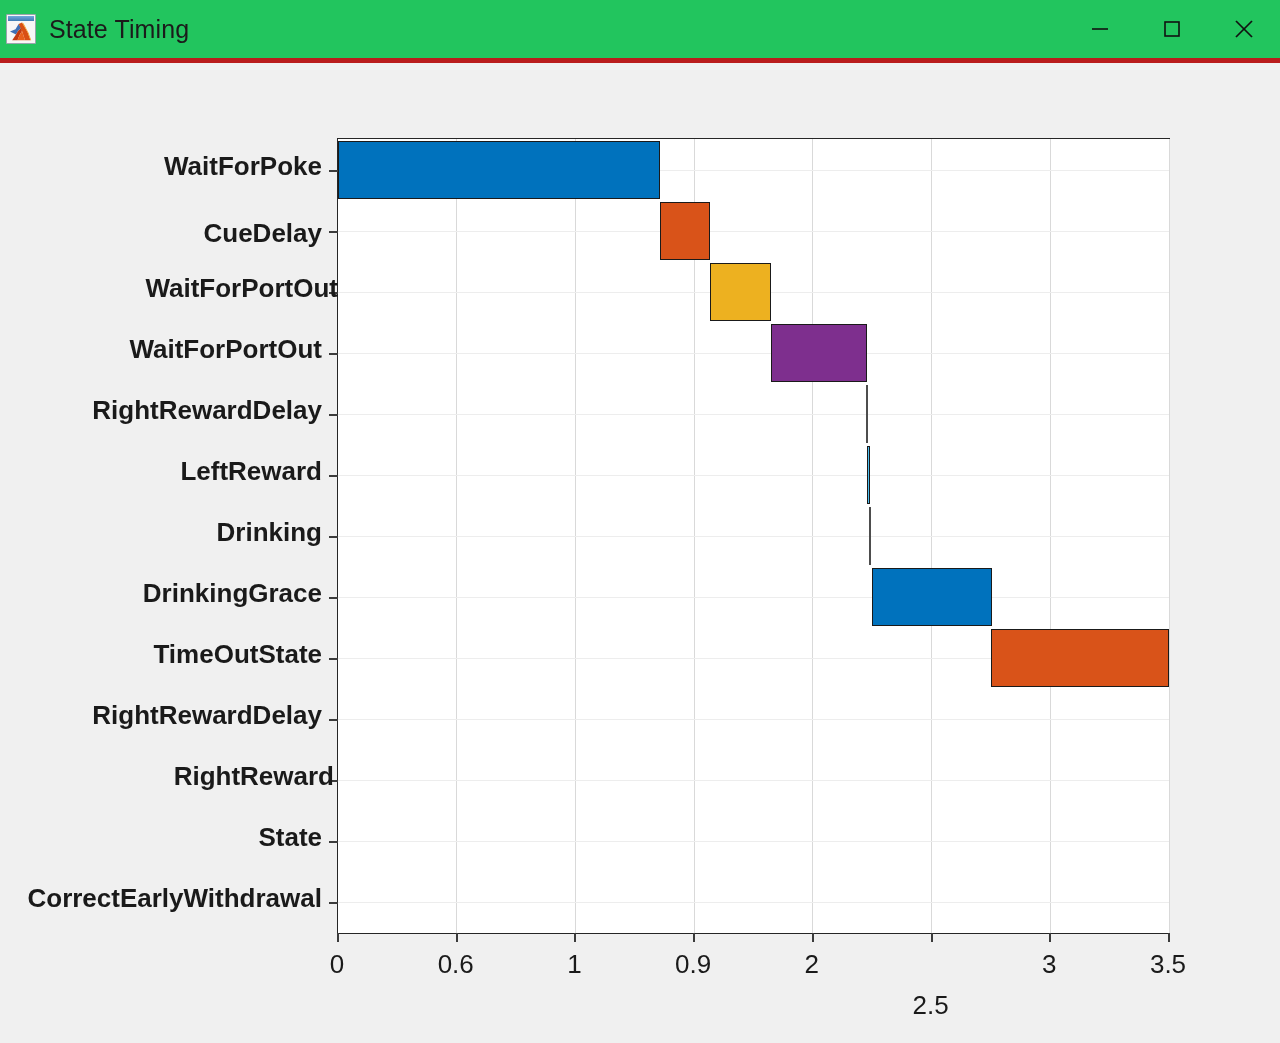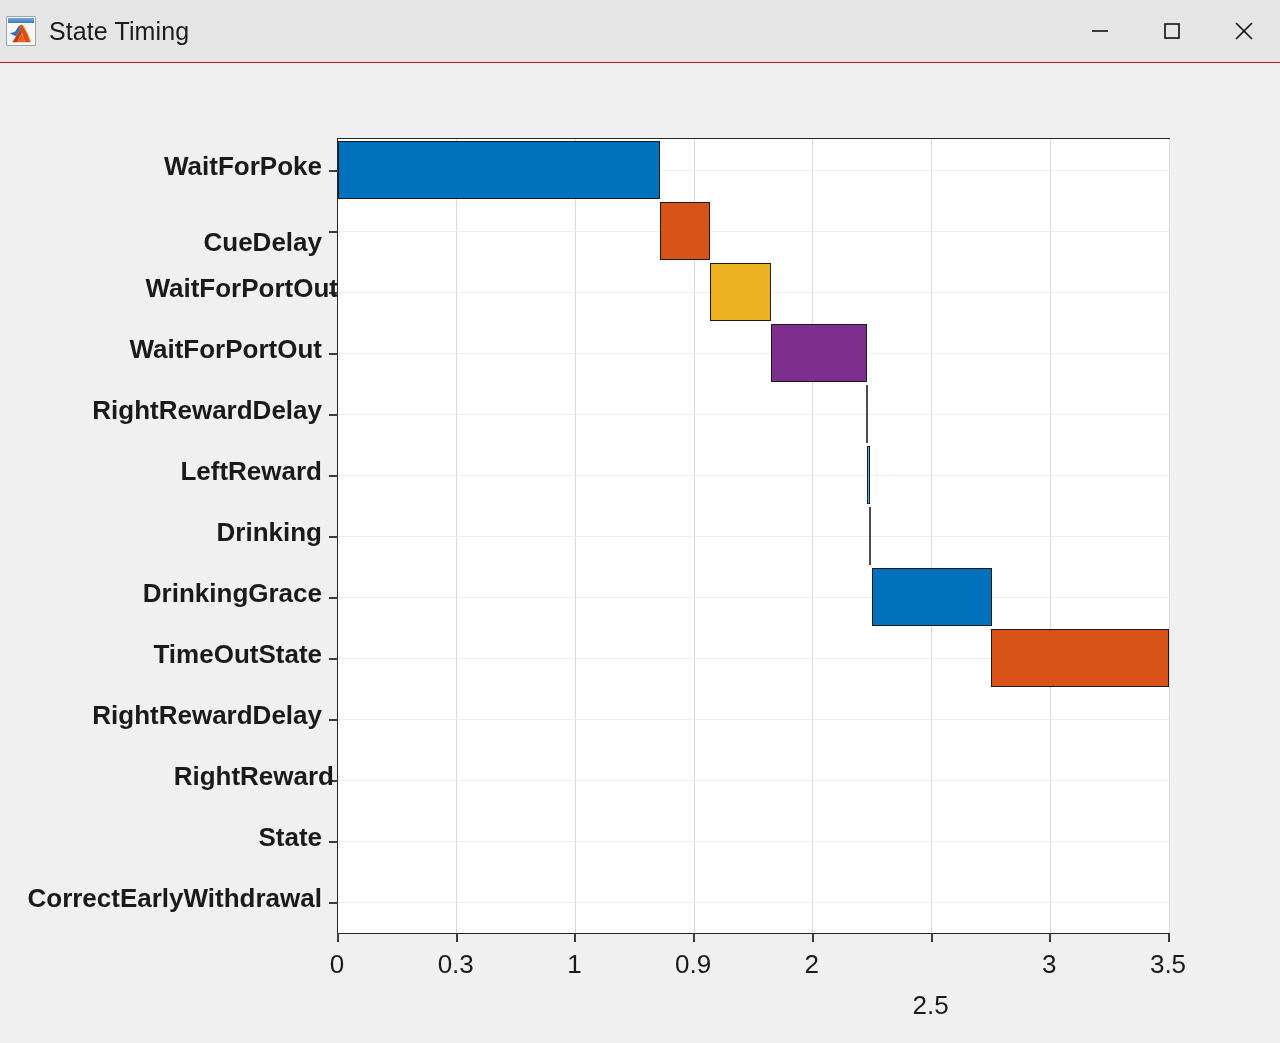--- a/index.html
+++ b/index.html
@@ -12,22 +12,22 @@
     overflow: hidden;
     font-family: "Liberation Sans", sans-serif;
     background: #ffffff;
   }
 
   
   #titlebar {
     position: absolute;
     left: 0; top: 0;
     width: 1280px; height: 63px;
-    background: #e5e5e5;
-    border-bottom: 1px solid #b91c1c;
+    background: #22c55e;
+    border-bottom: 5px solid #b91c1c;
     box-sizing: border-box;
     display: flex;
     align-items: center;
   }
   #app-icon {
     width: 30px; height: 30px;
     margin-left: 6px;
     position: relative;
     background: #f7f7f7;
     border: 1px solid #9aa4ae;
@@ -250,36 +250,36 @@
       <div class="ytick" style="top: 458px;"></div>
       <div class="ytick" style="top: 519px;"></div>
       <div class="ytick" style="top: 580px;"></div>
       <div class="ytick" style="top: 641px;"></div>
       <div class="ytick" style="top: 702px;"></div>
       <div class="ytick" style="top: 763px;"></div>
     </div>
 
   <div id="ytick-labels">
       <div class="ytick-label" style="left: 0px; width: 322px; top: 87.5385px;">WaitForPoke</div>
-      <div class="ytick-label" style="left: 0px; width: 322px; top: 164px;">CueDelay</div>
+      <div class="ytick-label" style="left: 0px; width: 322px; top: 155px;">CueDelay</div>
       <div class="ytick-label" style="left: 16px; width: 322px; top: 209.692px;">WaitForPortOut</div>
       <div class="ytick-label" style="left: 0px; width: 322px; top: 270.769px;">WaitForPortOut</div>
       <div class="ytick-label" style="left: 0px; width: 322px; top: 331.846px;">RightRewardDelay</div>
       <div class="ytick-label" style="left: 0px; width: 322px; top: 392.923px;">LeftReward</div>
       <div class="ytick-label" style="left: 0px; width: 322px; top: 454px;">Drinking</div>
       <div class="ytick-label" style="left: 0px; width: 322px; top: 515.077px;">DrinkingGrace</div>
       <div class="ytick-label" style="left: 0px; width: 322px; top: 576.154px;">TimeOutState</div>
       <div class="ytick-label" style="left: 0px; width: 322px; top: 637.231px;">RightRewardDelay</div>
       <div class="ytick-label" style="left: 12px; width: 322px; top: 698.308px;">RightReward</div>
       <div class="ytick-label" style="left: 0px; width: 322px; top: 759.385px;">State</div>
       <div class="ytick-label" style="left: 0px; width: 322px; top: 820.462px;">CorrectEarlyWithdrawal</div>
     </div>
   <div id="xtick-labels">
       <div class="xtick-label" style="left: 277px; width: 120px; top: 886px;">0</div>
-      <div class="xtick-label" style="left: 395.714px; width: 120px; top: 886px;">0.3</div>
+      <div class="xtick-label" style="left: 395.714px; width: 120px; top: 886px;">0.6</div>
       <div class="xtick-label" style="left: 514.429px; width: 120px; top: 886px;">1</div>
       <div class="xtick-label" style="left: 633.143px; width: 120px; top: 886px;">0.9</div>
       <div class="xtick-label" style="left: 751.857px; width: 120px; top: 886px;">2</div>
       <div class="xtick-label" style="left: 870.571px; width: 120px; top: 886px; margin-top: 41px;">2.5</div>
       <div class="xtick-label" style="left: 989.286px; width: 120px; top: 886px;">3</div>
       <div class="xtick-label" style="left: 1108px; width: 120px; top: 886px;">3.5</div>
     </div>
 
 </div>
 

